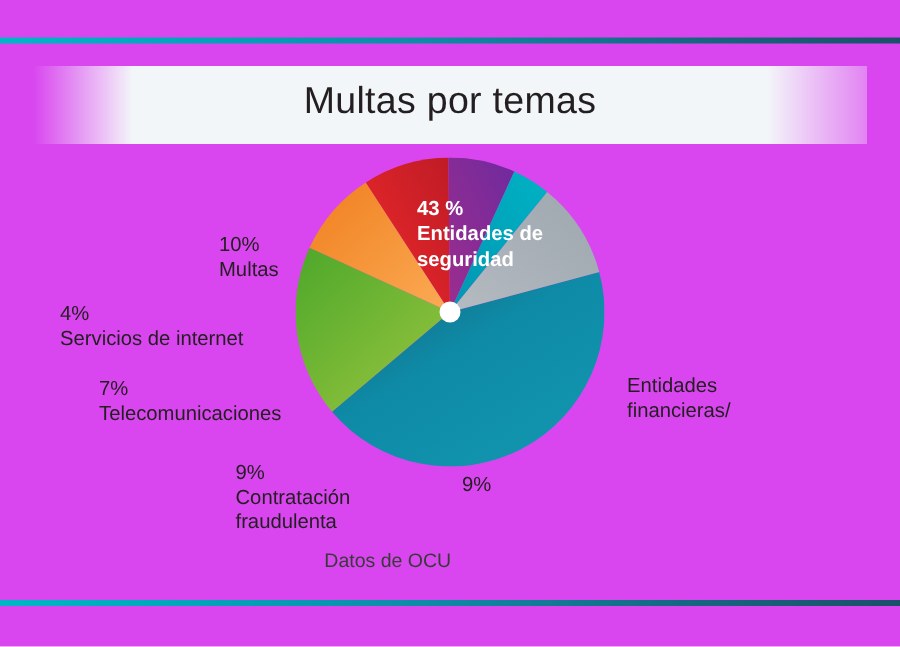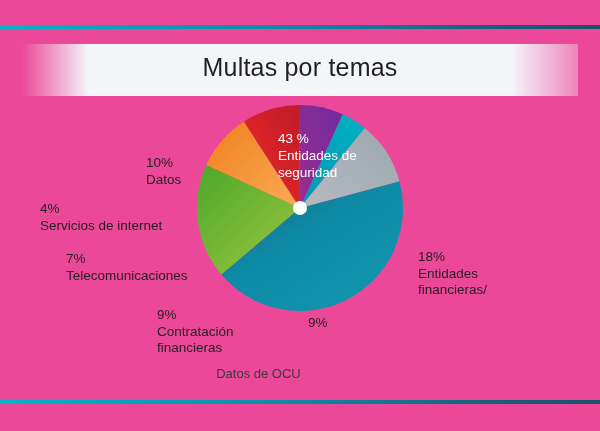--- a/index.html
+++ b/index.html
@@ -7,21 +7,21 @@
     padding: 0;
     background: #ffffff;
   }
   body {
     font-family: "Liberation Sans", sans-serif;
   }
   #slide {
     position: relative;
     width: 600px;
     height: 431px;
-    background: #ec4899;
+    background: #d946ef;
     overflow: hidden;
   }
   
   .rule {
     position: absolute;
     left: 0;
     width: 600px;
     height: 4px;
     background: linear-gradient(to right, #00b7c6 0%, #00a8be 18%, #0e8aa6 48%, #16657f 78%, #1b5069 100%);
   }
@@ -83,20 +83,21 @@
   }
   .lbl .nm { display: block; }
   .lbl.right { text-align: left; }
 
   .inner-lbl {
     position: absolute;
     color: #ffffff;
     font-size: 13.5px;
     line-height: 17px;
     white-space: nowrap;
+    font-weight: bold;
   }
   .inner-lbl span { display: block; }
 
   .source-note {
     position: absolute;
     left: 0;
     top: 366px;
     width: 517px;
     text-align: center;
     font-size: 13px;
@@ -161,45 +162,44 @@
     <div class="hub"></div>
   </div>
 
   <div class="inner-lbl" style="left:278px; top:130px;">
     <span>43 %</span>
     <span>Entidades de</span>
     <span>seguridad</span>
   </div>
 
   <div class="lbl right" style="left:418px; top:249px;">
-    <span class="pct">18%</span>
     <span class="nm">Entidades</span>
     <span class="nm">financieras/</span>
   </div>
 
   <div class="lbl" style="left:308px; top:315px;">
     <span class="pct">9%</span>
   </div>
 
   <div class="lbl" style="left:157px; top:307px;">
     <span class="pct">9%</span>
     <span class="nm">Contratación</span>
-    <span class="nm">financieras</span>
+    <span class="nm">fraudulenta</span>
   </div>
 
   <div class="lbl" style="left:66px; top:251px;">
     <span class="pct">7%</span>
     <span class="nm">Telecomunicaciones</span>
   </div>
 
   <div class="lbl" style="left:40px; top:201px;">
     <span class="pct">4%</span>
     <span class="nm">Servicios de internet</span>
   </div>
 
   <div class="lbl" style="left:146px; top:155px;">
     <span class="pct">10%</span>
-    <span class="nm">Datos</span>
+    <span class="nm">Multas</span>
   </div>
 
   <div class="source-note">Datos de OCU</div>
 
 </div>
 
 </body></html>

